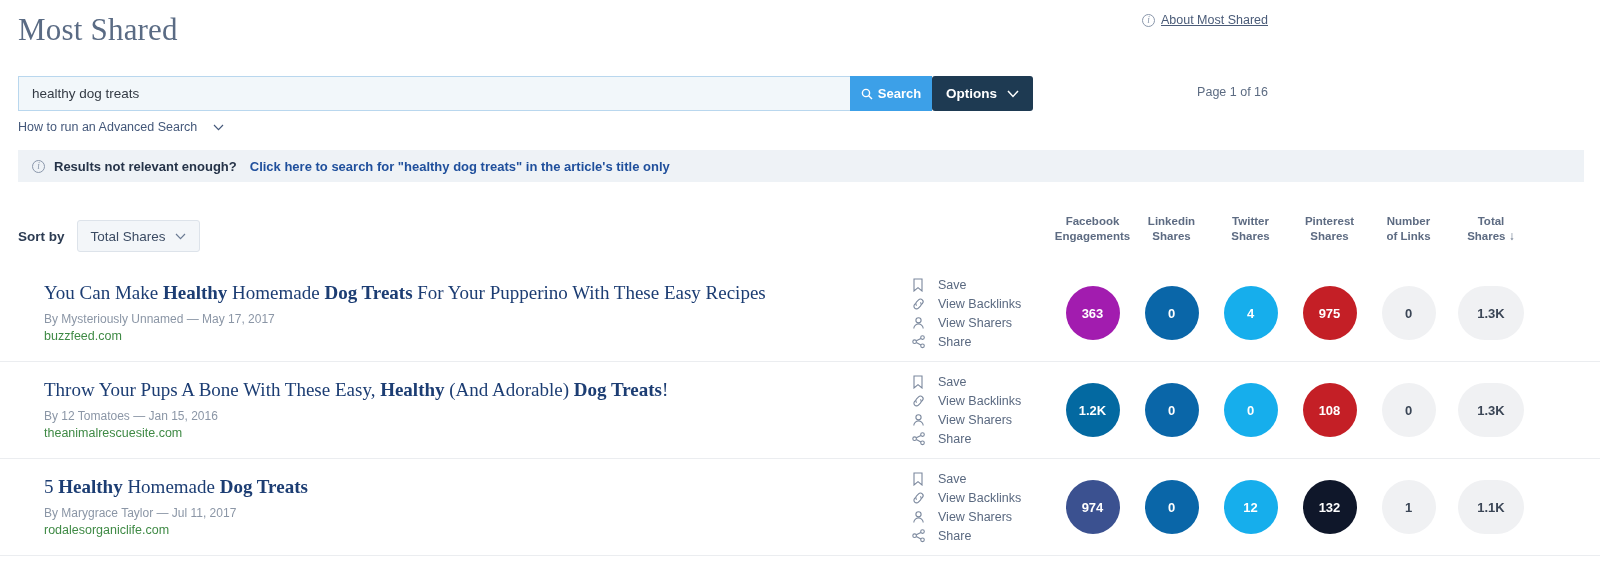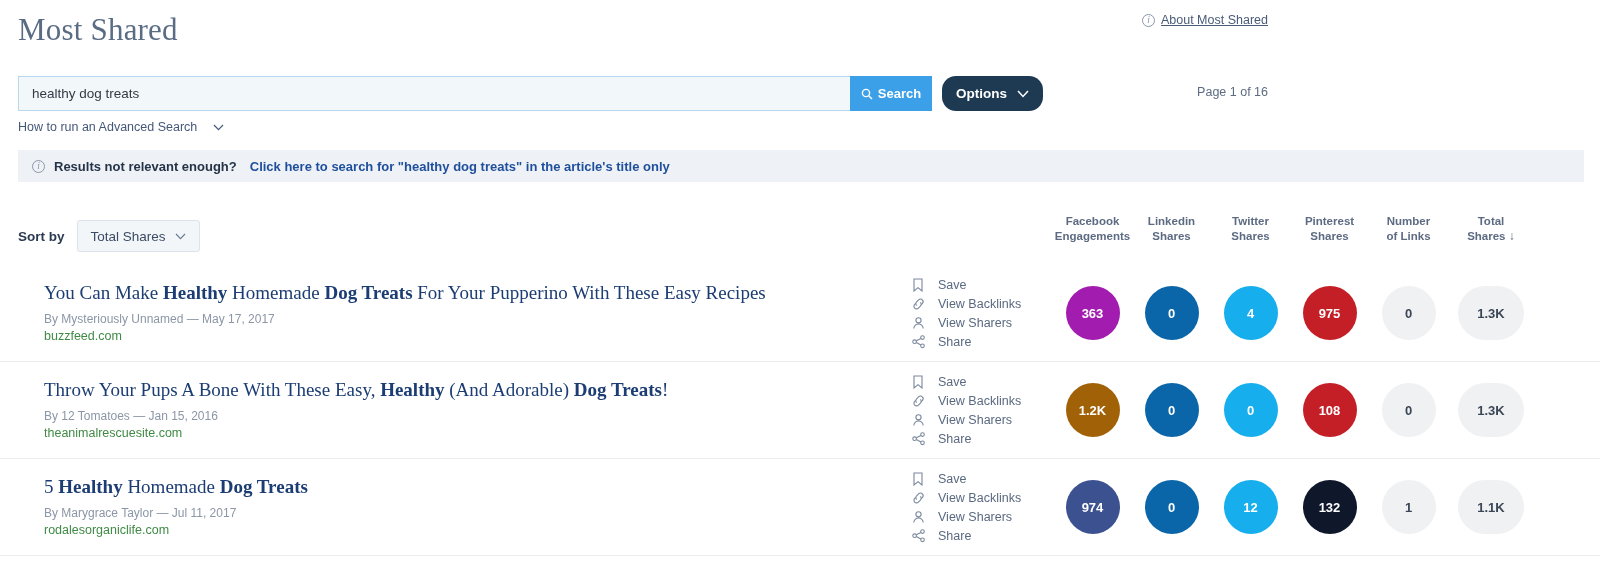--- a/index.html
+++ b/index.html
@@ -78,24 +78,23 @@
     color: #fff;
     font-size: 13px;
     font-weight: bold;
     display: flex; align-items: center; justify-content: center; gap: 5px;
     cursor: pointer;
     font-family: "Liberation Sans", sans-serif;
   }
 
   .options-btn {
     height: 35px;
-    margin-left: 10px;
     padding: 0 14px;
     background: #1e3a52;
-    border: none; border-radius: 14px;
+    border: none; border-radius: 3px;
     color: #fff;
     font-size: 13.5px;
     font-weight: bold;
     display: flex; align-items: center; gap: 10px;
     cursor: pointer;
     font-family: "Liberation Sans", sans-serif;
   }
 
   .page-count {
     position: absolute;
@@ -423,21 +422,21 @@
               <circle cx="10.5" cy="10.8" r="1.8" fill="none" stroke="#7b889d" stroke-width="1.1"></circle>
               <circle cx="2.6" cy="6.7" r="1.8" fill="none" stroke="#7b889d" stroke-width="1.1"></circle>
               <line x1="4.3" y1="5.8" x2="8.9" y2="3.4" stroke="#7b889d" stroke-width="1.1"></line>
               <line x1="4.3" y1="7.6" x2="8.9" y2="10" stroke="#7b889d" stroke-width="1.1"></line>
             </svg>
             <span>Share</span>
           </div>
         </div>
         <div class="metrics">
           <div class="metric-cell">
-            <div class="bubble" style="background: #a16207;">1.2K</div>
+            <div class="bubble" style="background: #0369a1;">1.2K</div>
           </div>
           <div class="metric-cell">
             <div class="bubble" style="background: rgb(10, 102, 168);">0</div>
           </div>
           <div class="metric-cell">
             <div class="bubble" style="background: rgb(22, 174, 236);">0</div>
           </div>
           <div class="metric-cell">
             <div class="bubble" style="background: rgb(196, 31, 38);">108</div>
           </div>

